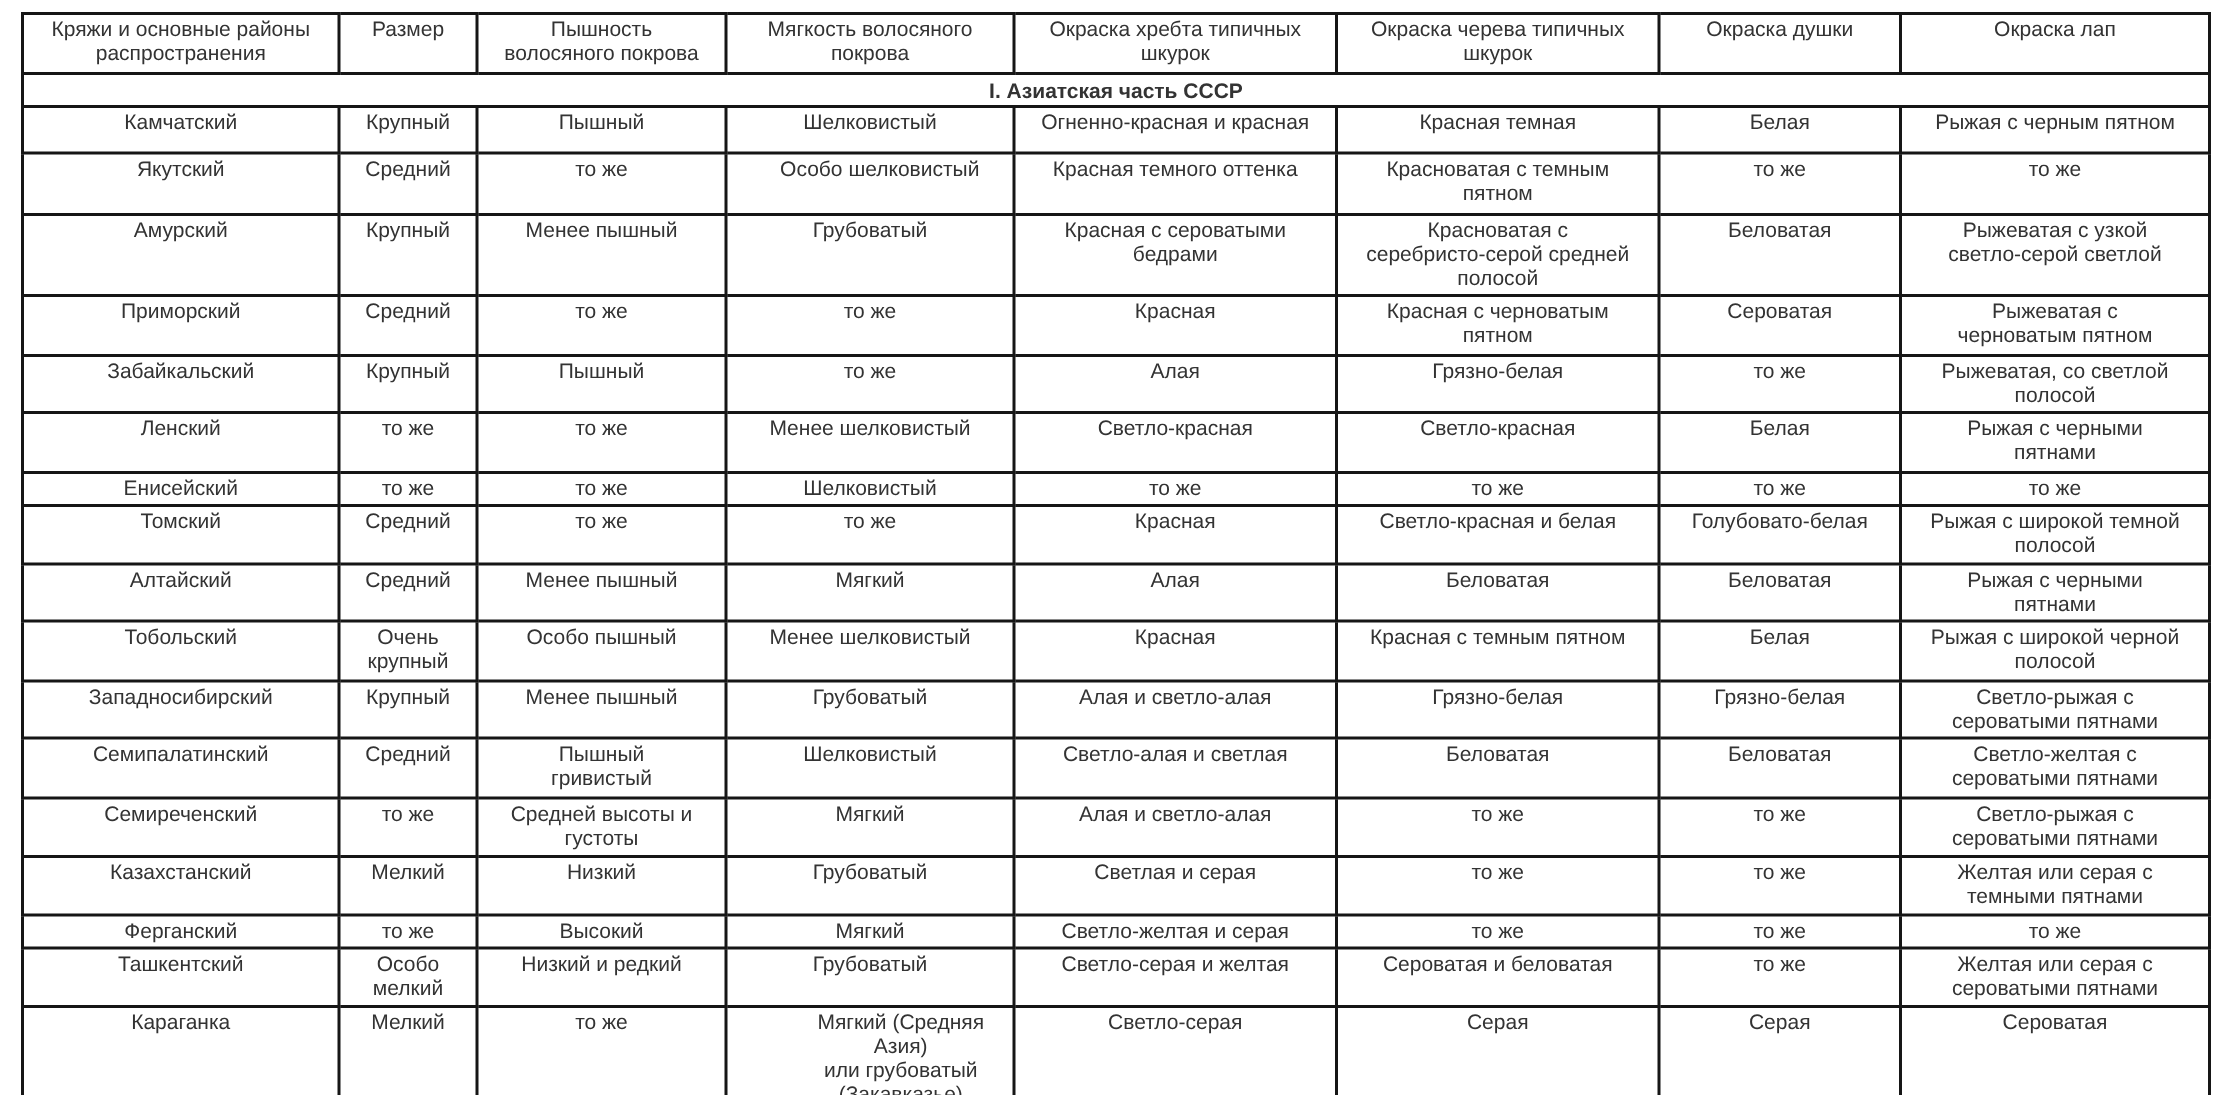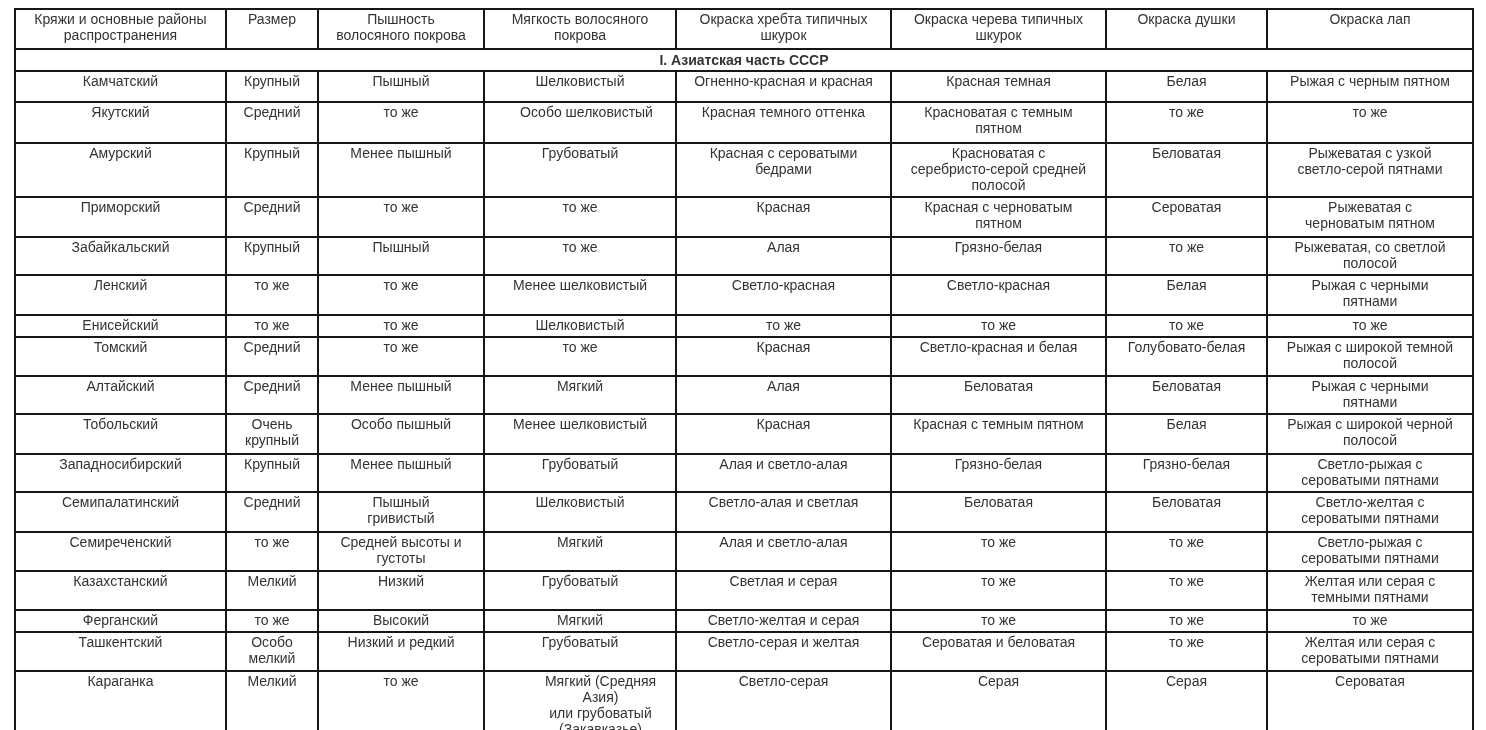--- a/index.html
+++ b/index.html
@@ -107,21 +107,21 @@
           <td style="height: 50px;">Крупный</td>
           <td style="height: 50px;">Менее пышный</td>
           <td style="height: 50px;">Грубоватый</td>
           <td style="height: 50px;">Красная с сероватыми
 бедрами</td>
           <td style="height: 50px;">Красноватая   с
 серебристо-серой средней
 полосой</td>
           <td style="height: 50px;">Беловатая</td>
           <td style="height: 50px;">Рыжеватая с узкой
-светло-серой  пятнами</td>
+светло-серой  светлой</td>
         </tr>
         <tr>
           <td style="height: 36px;">Приморский</td>
           <td style="height: 36px;">Средний</td>
           <td style="height: 36px;">то же</td>
           <td style="height: 36px;">то же</td>
           <td style="height: 36px;">Красная</td>
           <td style="height: 36px;">Красная с черноватым
 пятном</td>
           <td style="height: 36px;">Сероватая</td>

